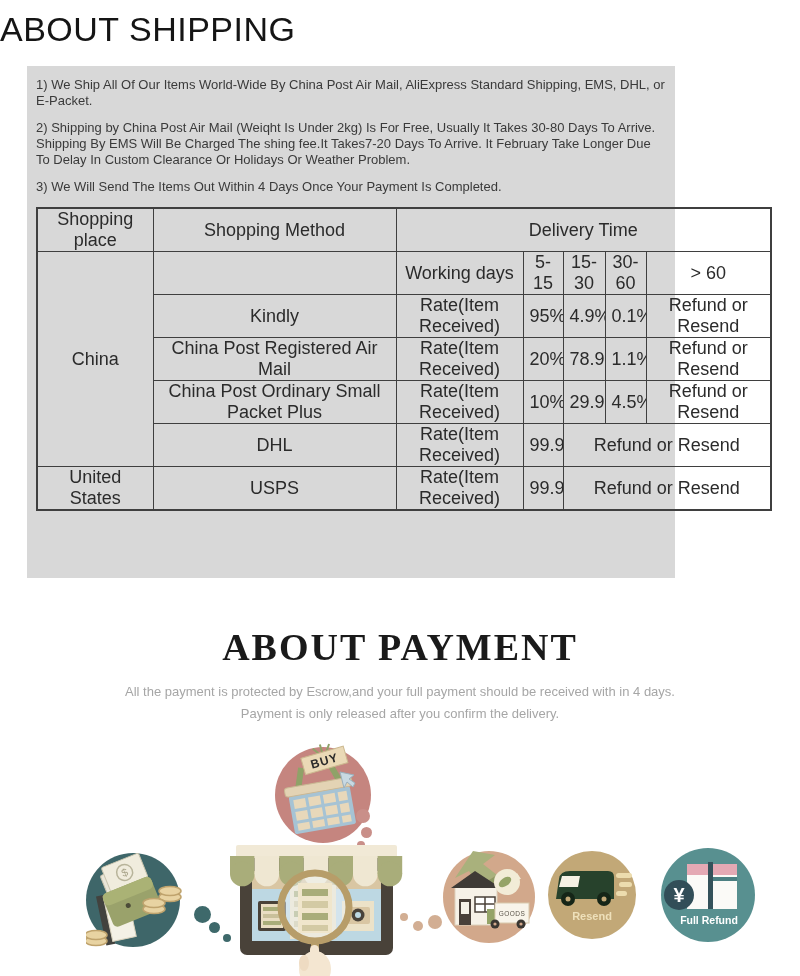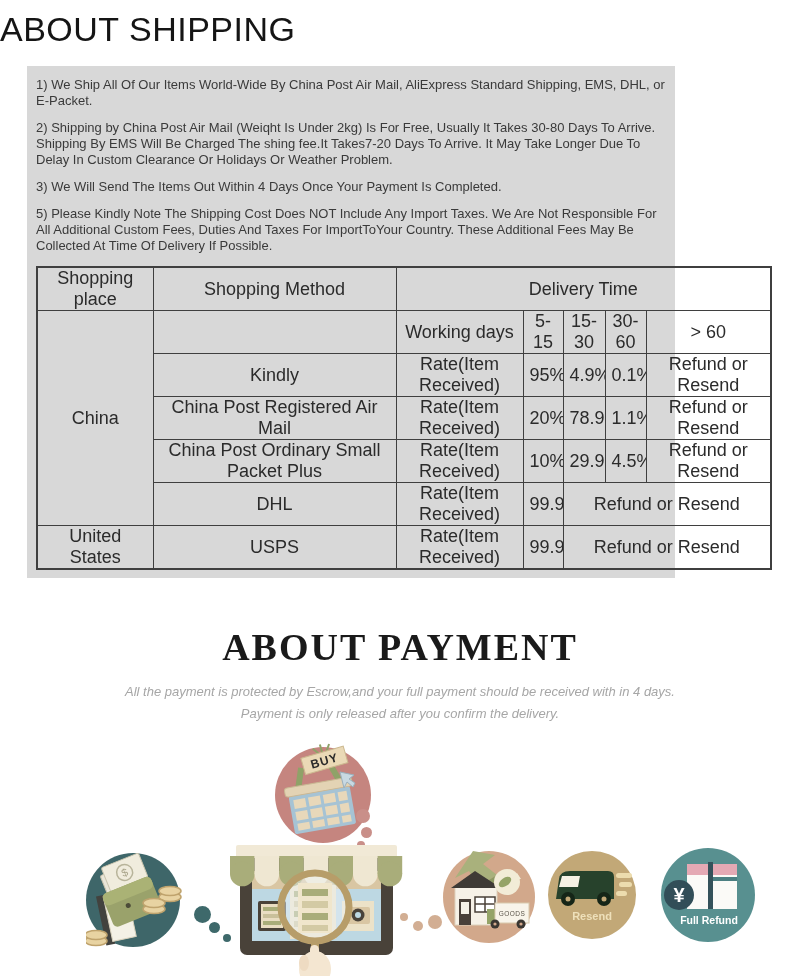--- a/index.html
+++ b/index.html
@@ -28,40 +28,39 @@
     border:1px solid #3f3f3f; height:32px; text-align:center;
     font-size:18px; color:#2b2b2b; padding:0 6px; overflow:hidden;
   }
   .payment-title {
     position:absolute; top:624px; left:0; width:800px; text-align:center;
     font-family:"Liberation Serif", serif; font-weight:bold; font-size:38px;
     letter-spacing:2px; color:#1a1a1a; line-height:46px;
   }
   .payment-sub {
     position:absolute; left:0; width:800px; text-align:center;
-    font-size:13px; color:#a6a6a6; line-height:16px;font-style:italic;
+    font-size:13px; color:#a6a6a6; line-height:16px;
   }
   .sub1 { top:684px; }
   .sub2 { top:706px; }
   .ill { position:absolute; }
   .dot { position:absolute; border-radius:50%; }
   svg text { font-family:"Liberation Sans", sans-serif; }
 </style>
 </head>
 <body>
 
 <div class="page">
 
   <div class="shipping-title">ABOUT SHIPPING</div>
 
   <div class="shipping-box">
     <p>1) We Ship All Of Our Items World-Wide By China Post Air Mail, AliExpress Standard Shipping, EMS, DHL, or E-Packet.</p>
-    <p>2) Shipping by China Post Air Mail (Weiqht Is Under 2kg) Is For Free, Usually It Takes 30-80 Days To Arrive. Shipping By EMS Will Be Charged The shing fee.It Takes7-20 Days To Arrive. It May Take Longer Due To Delay In Custom Clearance Or Holidays Or Weather Problem.</p>
+    <p>2) Shipping by China Post Air Mail (Weiqht Is Under 2kg) Is For Free, Usually It Takes 30-80 Days To Arrive. Shipping By EMS Will Be Charged The shing fee.It Takes7-20 Days To Arrive. It February Take Longer Due To Delay In Custom Clearance Or Holidays Or Weather Problem.</p>
     <p>3) We Will Send The Items Out Within 4 Days Once Your Payment Is Completed.</p>
-    <p>5) Please Kindly Note The Shipping Cost Does NOT Include Any Import Taxes. We Are Not Responsible For All Additional Custom Fees, Duties And Taxes For ImportToYour Country. These Additional Fees May Be Collected At Time Of Delivery If Possible.</p>
 
     <table class="rates">
       <colgroup>
         <col style="width:116px">
           <col style="width:243px">
           <col style="width:127px">
         <col style="width:40px">
           <col style="width:42px">
           <col style="width:41px">
           <col style="width:125px">

